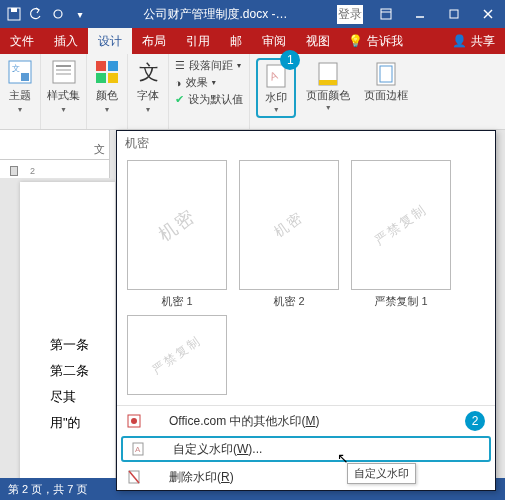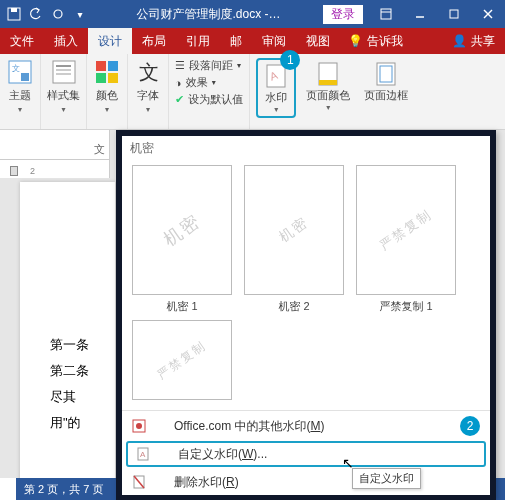--- a/index.html
+++ b/index.html
@@ -3,21 +3,21 @@
 <meta charset="utf-8">
 <style>
   * { box-sizing: border-box; margin: 0; padding: 0; font-family: "Microsoft YaHei", "Segoe UI", sans-serif; }
   body { width: 505px; height: 500px; background: #fff; overflow: hidden; position: relative; }
 
   
   .titlebar { height: 28px; background: #2b579a; display: flex; align-items: center; color: #fff; font-size: 12px; }
   .titlebar .qat { display: flex; align-items: center; gap: 6px; padding: 0 6px; }
   .titlebar .qat span { width: 16px; height: 16px; display: inline-flex; align-items: center; justify-content: center; }
   .titlebar .title { flex: 1; text-align: center; overflow: hidden; text-overflow: ellipsis; white-space: nowrap; padding: 0 4px; }
-  .titlebar .login { background: #fff; color: #a21caf; padding: 1px 8px; font-size: 12px; margin-right: 6px; }
+  .titlebar .login { background: #fff; color: #737373; padding: 1px 1px; font-size: 12px; margin-right: 6px; }
   .titlebar .wincontrols { display: flex; }
   .titlebar .wincontrols div { width: 34px; height: 28px; display: flex; align-items: center; justify-content: center; }
 
   
   .tabs { height: 26px; background: #b91c1c; display: flex; align-items: stretch; color: #fff; font-size: 12px; }
   .tabs .tab { padding: 0 10px; display: flex; align-items: center; cursor: pointer; }
   .tabs .tab.active { background: #f3f3f3; color: #2b579a; }
   .tabs .spacer { flex: 1; }
   .tabs .tellme { display: flex; align-items: center; gap: 4px; padding: 0 8px; }
   .tabs .share { display: flex; align-items: center; gap: 4px; padding: 0 10px; }
@@ -38,38 +38,38 @@
 
   
   .docarea { position: relative; background: #e6e6e6; height: calc(500px - 28px - 26px - 76px - 22px); display: flex; }
   .ruler-corner { position: absolute; top: 0; left: 0; width: 110px; height: 30px; background: #fff; border-right: 1px solid #ccc; border-bottom: 1px solid #ccc; display: flex; align-items: flex-end; justify-content: flex-end; padding: 2px 4px; font-size: 11px; color: #666; }
   .hruler { position: absolute; top: 30px; left: 0; width: 110px; height: 18px; background: #fff; border-right: 1px solid #ccc; font-size: 9px; color: #888; }
   .hruler .l { position: absolute; bottom: 2px; width: 8px; height: 10px; border: 1px solid #888; background: #ddd; left: 10px; }
   .page { position: absolute; top: 52px; left: 20px; width: 95px; background: #fff; box-shadow: 0 0 4px rgba(0,0,0,.2); padding: 150px 10px 10px 30px; font-size: 13px; color: #000; line-height: 2; height: 320px; overflow: hidden; }
   .page b { font-weight: normal; }
 
   
-  .gallery { position: absolute; top: 130px; left: 116px; width: 380px; background: #fff; border: 6px solid #0f172a; box-shadow: 2px 2px 6px rgba(0,0,0,.25); z-index: 10; }
+  .gallery { position: absolute; top: 130px; left: 116px; width: 380px; background: #fff; border: 1px solid #0f172a; box-shadow: 2px 2px 6px rgba(0,0,0,.25); z-index: 10; }
   .gallery .ghdr { font-size: 12px; color: #666; padding: 4px 8px; }
   .gallery .thumbs { display: flex; gap: 12px; padding: 4px 10px 2px 10px; }
   .thumb { display: flex; flex-direction: column; align-items: center; gap: 4px; font-size: 11px; color: #444; cursor: pointer; }
   .thumb .pg { width: 100px; height: 130px; border: 1px solid #bbb; background: #fff; display: flex; align-items: center; justify-content: center; position: relative; }
   .thumb .pg .wmtext { transform: rotate(-35deg); color: #d0d0d0; font-size: 18px; letter-spacing: 2px; font-family: "SimSun", serif; }
   .gallery .thumbs2 { padding: 4px 10px 8px 10px; }
   .gallery .sep { height: 1px; background: #e1e1e1; margin: 2px 0; }
   .gallery .menuitem { display: flex; align-items: center; gap: 26px; padding: 4px 8px; font-size: 12px; color: #333; cursor: pointer; position: relative; }
   .gallery .menuitem .mico { width: 18px; height: 18px; display: flex; align-items: center; justify-content: center; }
   .gallery .menuitem.highlight { border: 2px solid #1aa0c8; border-radius: 3px; margin: 2px 4px; padding: 2px 6px; }
   .gallery .menuitem .u { text-decoration: underline; }
   .badge2 { position: absolute; right: 10px; width: 20px; height: 20px; border-radius: 50%; background: #0099cc; color: #fff; font-size: 12px; display: flex; align-items: center; justify-content: center; }
   .gallery .tooltip { position: absolute; bottom: 6px; left: 230px; background: #fff; border: 1px solid #aaa; padding: 2px 6px; font-size: 11px; color: #333; box-shadow: 1px 1px 3px rgba(0,0,0,.2); }
   .cursor { position: absolute; bottom: 24px; left: 220px; font-size: 14px; color: #000; z-index: 20; }
 
   
-  .status { position: absolute; bottom: 0; left: 16px; right: 0; height: 22px; background: #2b579a; color: #fff; font-size: 11px; display: flex; align-items: center; padding: 0 8px; gap: 10px; }
+  .status { position: absolute; bottom: 0; left: 0; right: 0; height: 22px; background: #2b579a; color: #fff; font-size: 11px; display: flex; align-items: center; padding: 0 8px; gap: 10px; }
 
   svg { display: block; }
 </style>
 </head>
 <body>
 
 <div class="titlebar">
   <div class="qat">
     <span>
         <svg width="14" height="14" viewBox="0 0 14 14">

